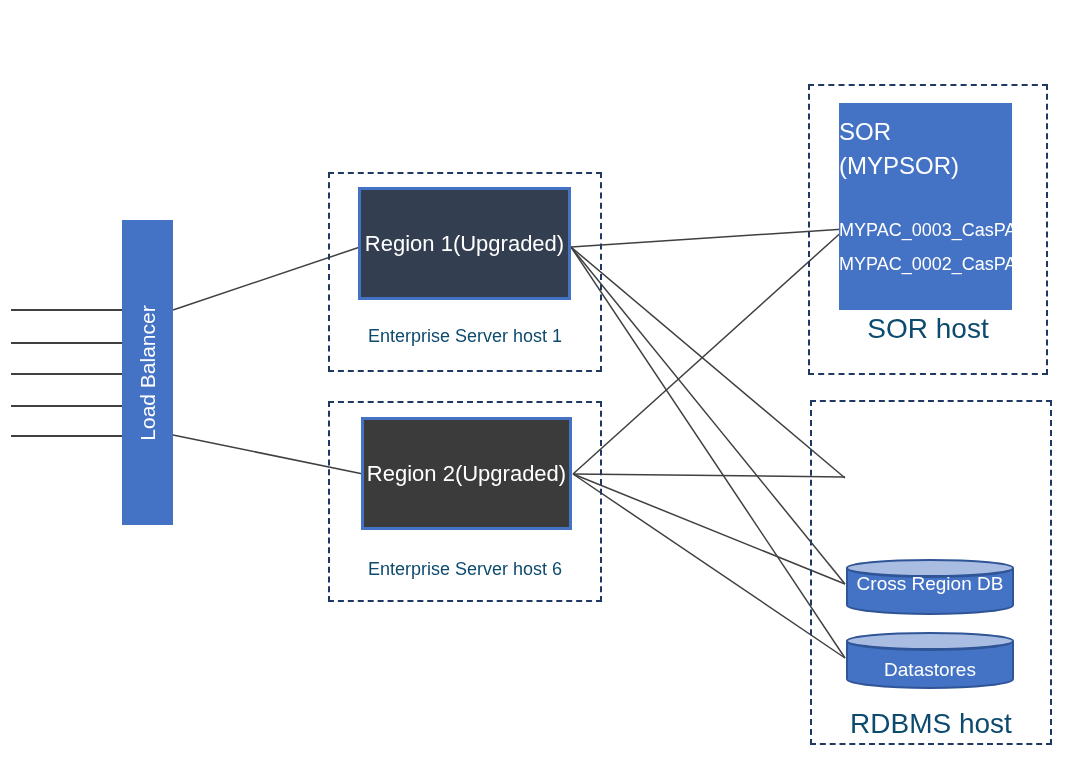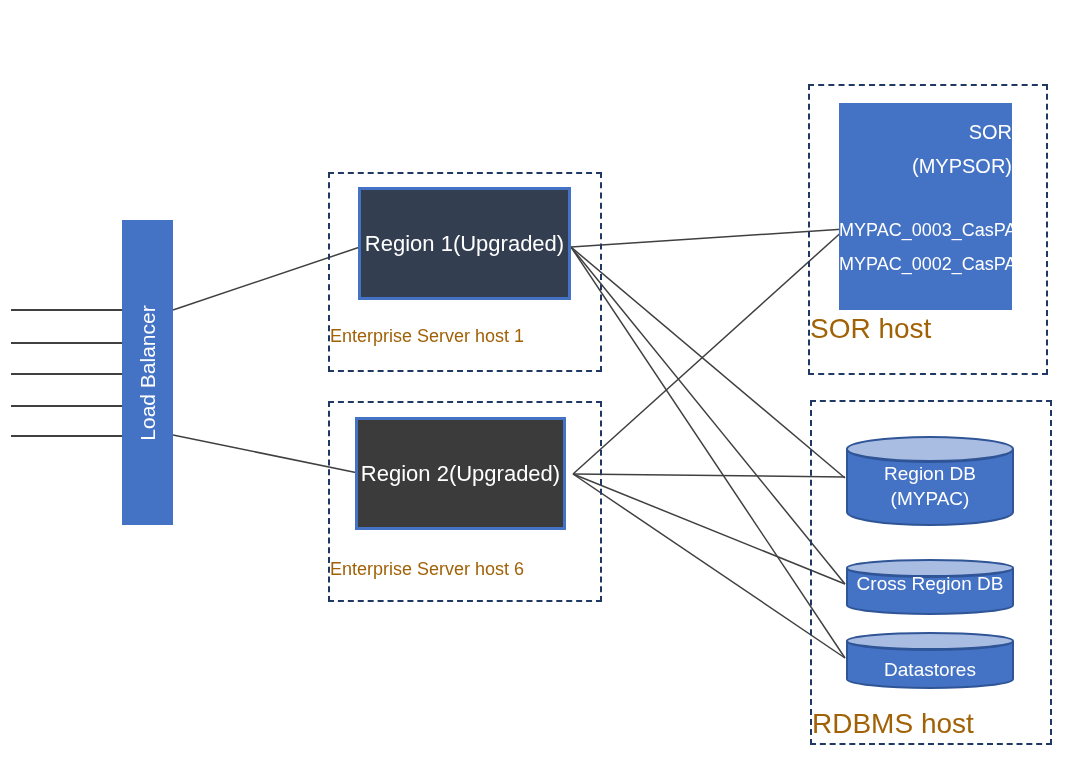--- a/index.html
+++ b/index.html
@@ -18,44 +18,44 @@
   .lb span {
     transform:rotate(-90deg); white-space:nowrap;
     color:#ffffff; font-size:21px;
   }
 
   
   .dashed {
     position:absolute; border:2px dashed #1F3864; background:transparent; z-index:2;
   }
   .host-label {
-    position:absolute; left:0; right:0; text-align:left;
-    color:#a16207;
+    position:absolute; left:0; right:0; text-align:center;
+    color:#0c4a6e;
   }
   .es-label { font-size:18px; }
   .big-label { font-size:28px; }
 
   
   .region {
     position:absolute; z-index:3;
     display:flex; align-items:center; justify-content:center;
     color:#ffffff; font-size:22px; line-height:32px; text-align:center;
     border:3px solid #4472C4;
   }
   .r1 { left:28px; top:13px; width:207px; height:107px; background:#333F50; }
-  .r2 { left:25px; top:14px; width:205px; height:107px; background:#3B3B3B; }
+  .r2 { left:31px; top:14px; width:205px; height:107px; background:#3B3B3B; }
 
   
   .sor-box {
     position:absolute; left:29px; top:17px; width:173px; height:207px;
     background:#4472C4; z-index:3; color:#ffffff;
   }
   .sor-title {
-    position:absolute; left:0; right:0; top:12px; text-align:right;
-    font-size:20px; line-height:34px;
+    position:absolute; left:0; right:0; top:12px; text-align:left;
+    font-size:24px; line-height:34px;
   }
   .pac { position:absolute; left:0; right:0; text-align:center; font-size:18px; }
   .pac1 { top:117px; }
   .pac2 { top:151px; }
 
   
   .cylinder { position:absolute; z-index:3; }
   .cylinder svg { position:absolute; left:0; top:0; }
   .cyl-label {
     position:absolute; left:0; right:0; top:0; bottom:0;
@@ -120,30 +120,20 @@
         <div>(MYPSOR)</div>
       </div>
       <div class="pac pac1">MYPAC_0003_CasPAC</div>
       <div class="pac pac2">MYPAC_0002_CasPAC</div>
     </div>
     <div class="host-label big-label" style="top:227px;">SOR host</div>
   </div>
 
   <div class="dashed" style="left:810px; top:400px; width:238px; height:341px;">
 
-    <div class="cylinder" style="left:33px; top:33px; width:170px; height:91px;">
-      <svg width="170" height="91" viewBox="0 0 170 91">
-        <path d="M2,14 L2,77 A83,13 0 0 0 168,77 L168,14 A83,13 0 0 1 2,14 Z" fill="#4472C4" stroke="#2F5597" stroke-width="2"></path>
-        <ellipse cx="85" cy="14" rx="83" ry="12" fill="#A9BCE2" stroke="#2F5597" stroke-width="2"></ellipse>
-      </svg>
-      <div class="cyl-label">
-        <span>Region DB</span>
-        <span>(MYPAC)</span>
-      </div>
-    </div>
 
     <div class="cylinder" style="left:33px; top:157px; width:170px; height:39px;">
       <svg width="170" height="56" viewBox="0 0 170 56">
         <path d="M2,9 L2,46 A83,9 0 0 0 168,46 L168,9 A83,9 0 0 1 2,9 Z" fill="#4472C4" stroke="#2F5597" stroke-width="2"></path>
         <ellipse cx="85" cy="9" rx="83" ry="8" fill="#A9BCE2" stroke="#2F5597" stroke-width="2"></ellipse>
       </svg>
       <div class="cyl-label">
         <span>Cross Region DB</span>
       </div>
     </div>

